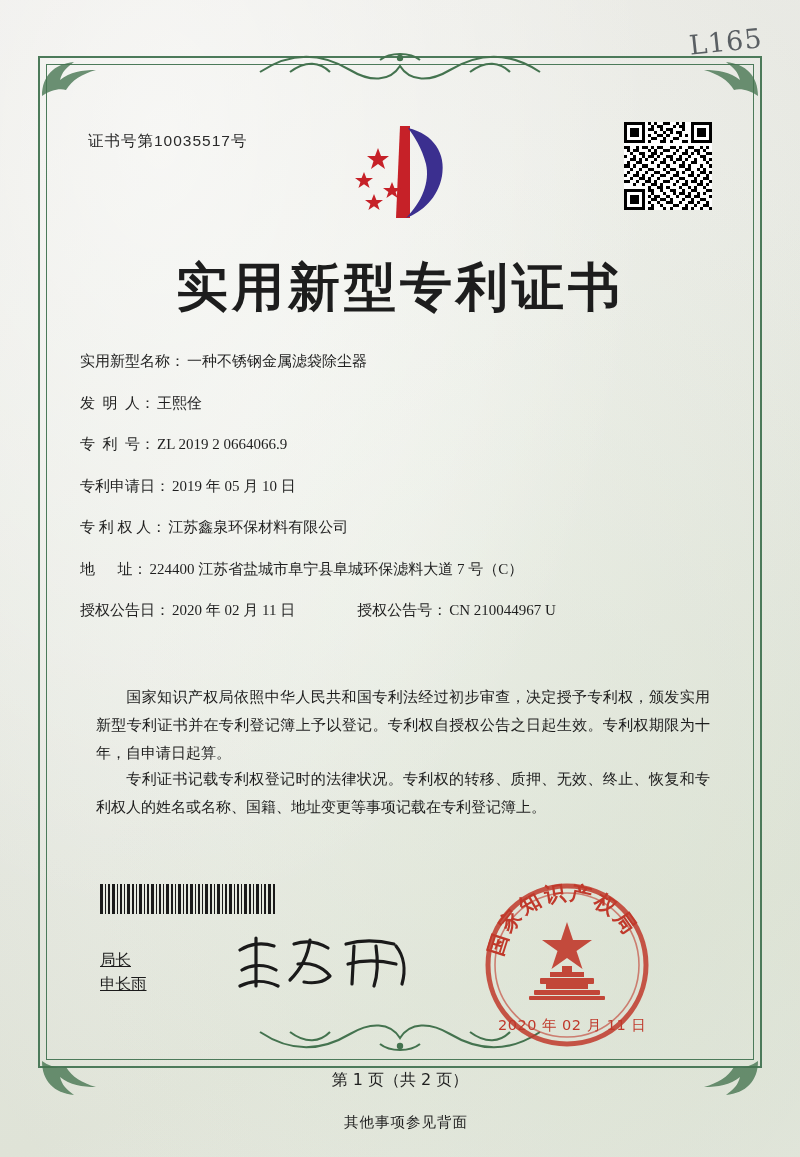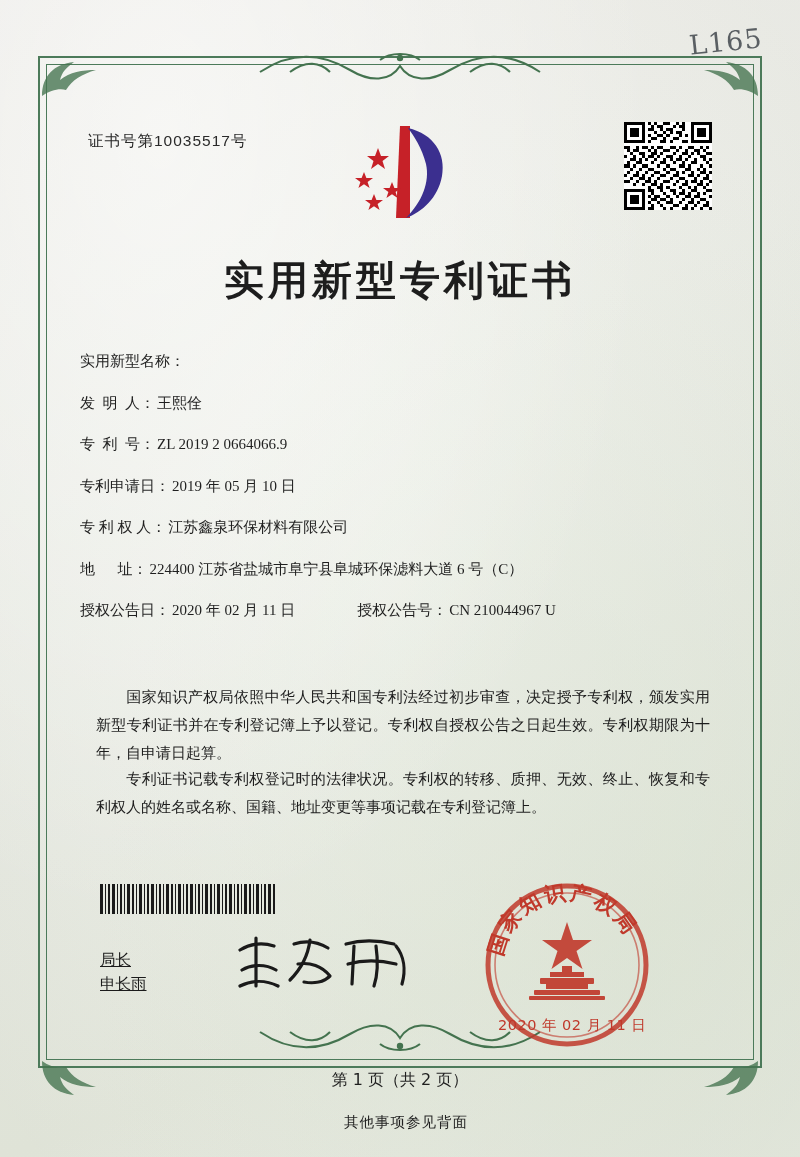--- a/index.html
+++ b/index.html
@@ -108,21 +108,21 @@
     height: 88px;
   }
   .doc-title {
     position: absolute;
     left: 0;
     right: 0;
     top: 253px;
     text-align: center;
     font-family: "DejaVu Sans", "Liberation Sans", sans-serif;
     font-weight: bold;
-    font-size: 40px;
+    font-size: 52px;
     letter-spacing: 4px;
     color: #1d1d1d;
   }
   .fields {
     position: absolute;
     left: 80px;
     top: 352px;
     width: 612px;
     font-size: 15px;
     color: #1f1f1f;
@@ -490,40 +490,41 @@
         <rect x="25" y="28" width="1" height="1"></rect>
         <rect x="28" y="28" width="1" height="1"></rect>
     </g>
   </svg>
 
   <div class="doc-title">实用新型专利证书</div>
 
   <div class="fields">
     <div class="field-row">
       <span class="f-label">实用新型名称：</span>
+      <span class="f-value">一种不锈钢金属滤袋除尘器</span>
     </div>
     <div class="field-row">
       <span class="f-label">发  明  人：</span>
       <span class="f-value">王熙佺</span>
     </div>
     <div class="field-row">
       <span class="f-label">专  利  号：</span>
       <span class="f-value">ZL 2019 2 0664066.9</span>
     </div>
     <div class="field-row">
       <span class="f-label">专利申请日：</span>
       <span class="f-value">2019 年 05 月 10 日</span>
     </div>
     <div class="field-row">
       <span class="f-label">专 利 权 人：</span>
       <span class="f-value">江苏鑫泉环保材料有限公司</span>
     </div>
     <div class="field-row">
       <span class="f-label">地      址：</span>
-      <span class="f-value">224400 江苏省盐城市阜宁县阜城环保滤料大道 6 号（C）</span>
+      <span class="f-value">224400 江苏省盐城市阜宁县阜城环保滤料大道 7 号（C）</span>
     </div>
     <div class="field-row two-col">
       <span class="f-label">授权公告日：</span>
       <span class="f-value">2020 年 02 月 11 日</span>
       <span class="f-label second">授权公告号：</span>
       <span class="f-value">CN 210044967 U</span>
     </div>
   </div>
 
   <div class="para" id="para1"><span class="indent"></span><span>国家知识产权局依照中华人民共和国专利法经过初步审查，决定授予专利权，颁发实用新型专利证书并在专利登记簿上予以登记。专利权自授权公告之日起生效。专利权期限为十年，自申请日起算。</span></div>

